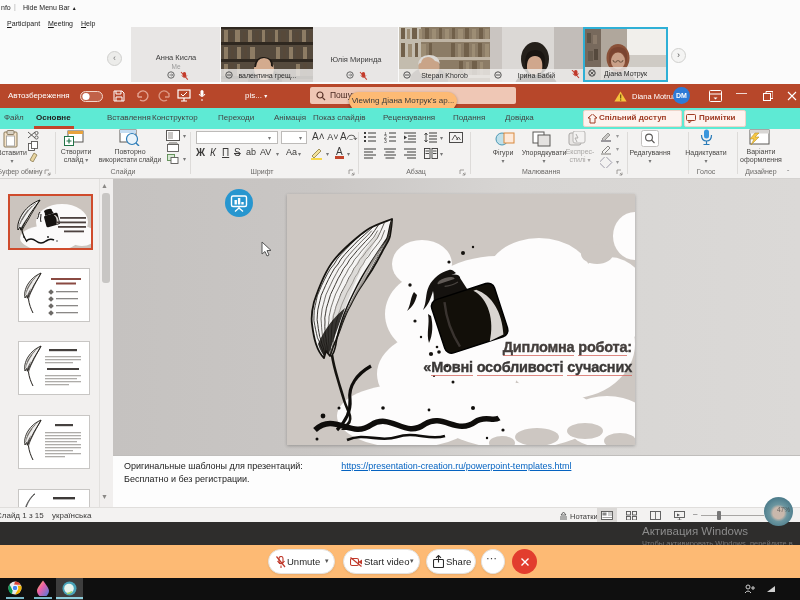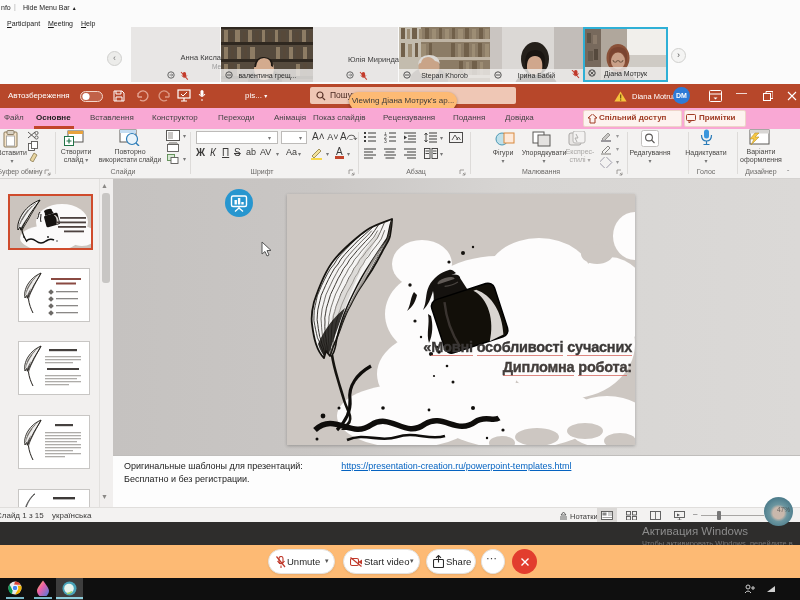--- a/index.html
+++ b/index.html
@@ -6,32 +6,32 @@
 html,body { width:800px; height:600px; overflow:hidden; background:#fff;
   font-family:"Liberation Sans", sans-serif; }
 #stage { position:relative; width:800px; height:600px; overflow:hidden; }
 .abs { position:absolute; }
 
 
 #ztop { left:0; top:0; width:800px; height:84px; background:#fbfbfb; }
 .zmenu { position:absolute; color:#1c1c1c; font-size:7px; }
 .vidstrip { position:absolute; left:131px; top:27px; height:55px; }
 .tile { position:absolute; top:0; height:55px; overflow:hidden; background:#e8e6e5; box-shadow:inset -1px 0 0 #fafafa; }
-.tname { position:absolute; width:100%; text-align:right; font-size:7.5px; color:#3c3c3c; }
+.tname { position:absolute; width:100%; text-align:center; font-size:7.5px; color:#3c3c3c; }
 .nbar { position:absolute; left:0; bottom:0; height:13px; background:rgba(238,237,235,0.82);
   color:#2a2a2a; font-size:7px; line-height:13px; text-align:center; white-space:nowrap; }
 .navbtn { position:absolute; width:15px; height:15px; border-radius:50%; background:#ececea;
   border:1px solid #d0d0ce; color:#777; font-size:9px; text-align:center; line-height:13px; }
 
 
 #tbar { left:0; top:84px; width:800px; height:24px; background:#b7472a; }
 #tbar .w { color:#fff; }
 
 
-#tabs { left:0; top:108px; width:800px; height:21px; background:#f9a8d4; }
+#tabs { left:0; top:108px; width:800px; height:21px; background:#5eead4; }
 .tab { position:absolute; top:5px; font-size:8px; color:#444; }
 
 
 #ribbon { left:0; top:129px; width:800px; height:50px; background:#f3f2f1;
   border-bottom:1px solid #d4d2d0; }
 .gsep { position:absolute; top:3px; width:1px; height:42px; background:#dddbd9; }
 .glabel { position:absolute; top:39px; font-size:7px; color:#6a6866; width:80px; text-align:center; }
 .rlabel { position:absolute; font-size:7px; color:#484644; text-align:center; }
 .gray { color:#a8a6a4; }
 
@@ -307,21 +307,21 @@
         <path d="M3 2.5 v-2 h7 v7 h-2" fill="none" stroke="#fff" stroke-width="1"></path>
       </svg>
     <svg class="abs" style="left:787px;top:7px;" width="10" height="10">
         <path d="M1 1 L9 9 M9 1 L1 9" stroke="#fff" stroke-width="1.1"></path>
       </svg>
   </div>
   <div id="tabs" class="abs">
     <div class="tab" style="left:4px;">Файл</div>
     <div class="tab" style="left:36px;color:#222;font-weight:bold;">Основне</div>
     <div class="abs" style="left:34px;top:18px;width:40px;height:2.5px;background:#c2442a;"></div>
-    <div class="tab" style="left:90px;">Вставлення</div>
+    <div class="tab" style="left:107px;">Вставлення</div>
     <div class="tab" style="left:152px;">Конструктор</div>
     <div class="tab" style="left:218px;">Переходи</div>
     <div class="tab" style="left:274px;">Анімація</div>
     <div class="tab" style="left:313px;">Показ слайдів</div>
     <div class="tab" style="left:383px;">Рецензування</div>
     <div class="tab" style="left:453px;text-align:center;">Подання</div>
     <div class="tab" style="left:505px;">Довідка</div>
     <div class="abs" style="left:583px;top:2px;width:99px;height:17px;background:#fdf3ef;border:1px solid #eed4c9;border-radius:2px;"></div>
     <div class="abs" style="left:684px;top:2px;width:62px;height:17px;background:#fdf3ef;border:1px solid #eed4c9;border-radius:2px;"></div>
     <svg class="abs" style="left:588px;top:6px;" width="9" height="10">
@@ -806,22 +806,22 @@
               <circle cx="142" cy="216" r="1.4"></circle>
               <circle cx="186" cy="214" r="2"></circle>
               <circle cx="216" cy="236" r="1.6"></circle>
               <circle cx="30" cy="245" r="1.5"></circle>
               <circle cx="200" cy="244" r="1.2"></circle>
           </g>
         </svg>
 
         <div style="position:absolute;right:3px;top:143px;width:300px;text-align:right;
              font-weight:bold;font-size:14.5px;line-height:20.3px;color:#3b3837;letter-spacing:-0.2px;-webkit-text-stroke:0.35px #3b3837;">
+          <div style="color:#453e3b;"><span class="sp">Дипломна</span> <span class="sp">робота</span>:</div>
           <div>«<span class="sp">Мовні</span> <span class="sp">особливості</span> <span class="sp">сучасних</span></div>
-          <div style="color:#453e3b;"><span class="sp">Дипломна</span> <span class="sp">робота</span>:</div>
         </div>
       </div>
 
       <svg class="abs" style="left:148px;top:62px;" width="12" height="17">
         <path d="M1,1 L1,13 L4,10.5 L6,15 L8,14 L6,9.6 L10,9.4 Z" fill="#fff" stroke="#555" stroke-width="1"></path>
       </svg>
     </div>
     <div id="notes">
       <div class="abs" style="left:11px;top:5px;">Оригинальные шаблоны для презентаций: <span style="color:#0563c1;text-decoration:underline;margin-left:36px;">https://presentation-creation.ru/powerpoint-templates.html</span></div>
       <div class="abs" style="left:11px;top:18px;">Бесплатно и без регистрации.</div>

